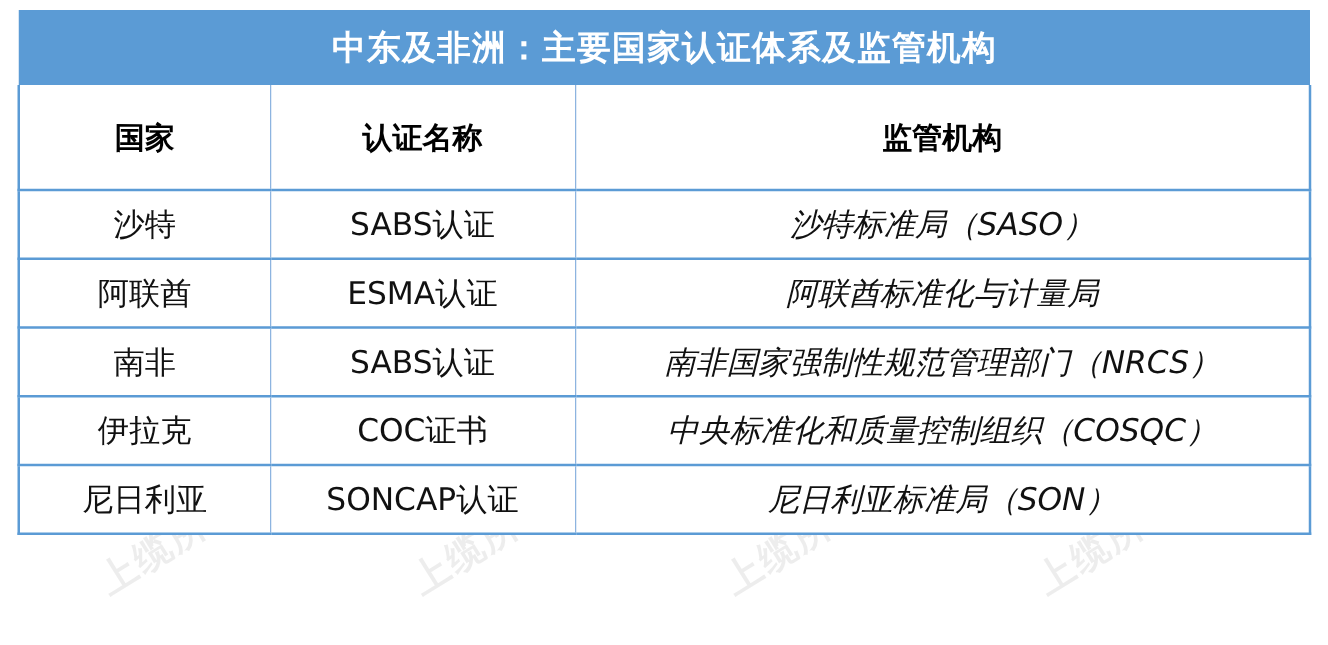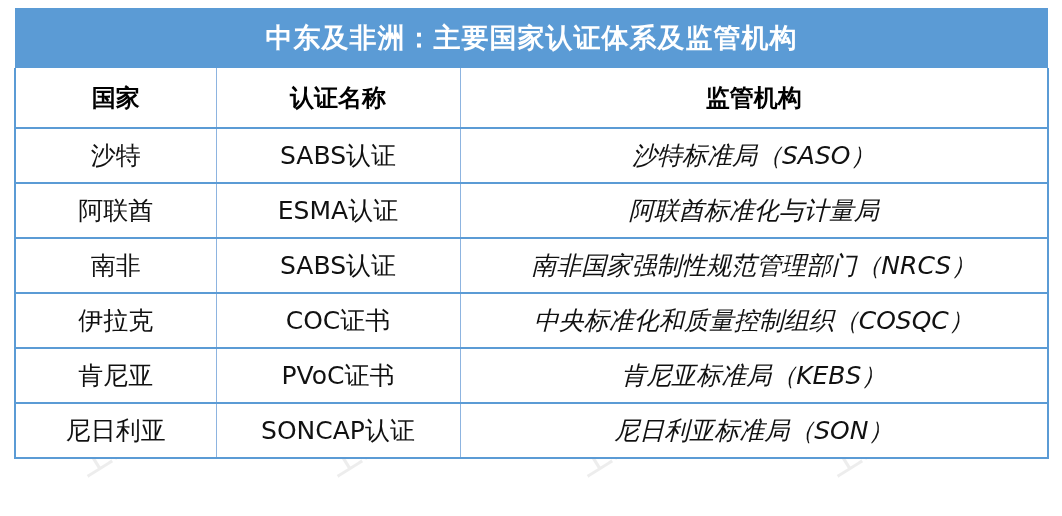--- a/index.html
+++ b/index.html
@@ -70,21 +70,21 @@
     height: 51px;
     text-align: center;
     vertical-align: middle;
     font-size: 24px;
     font-weight: 700;
     color: #000000;
     background: #ffffff;
     border-left: 2px solid #5b9bd5;
     border-right: 2px solid #5b9bd5;
     border-bottom: 2px solid #5b9bd5;
-    padding: 4px;
+    padding: 16px;
   }
   tr.header-row td.col-mid {
     border-left: 1px solid #8db4e0;
     border-right: 1px solid #8db4e0;
   }
   tr.header-row td.col-first { border-right: none; }
   tr.header-row td.col-last  { border-left: none; }
 
   tr.data-row td {
     height: 53px;
@@ -157,24 +157,19 @@
           <td class="col-first">南非</td>
           <td class="col-mid">SABS认证</td>
           <td class="col-last">南非国家强制性规范管理部门（NRCS）</td>
         </tr>
         <tr class="data-row">
           <td class="col-first">伊拉克</td>
           <td class="col-mid">COC证书</td>
           <td class="col-last">中央标准化和质量控制组织（COSQC）</td>
         </tr>
         <tr class="data-row">
-          <td class="col-first">肯尼亚</td>
-          <td class="col-mid">PVoC证书</td>
-          <td class="col-last">肯尼亚标准局（KEBS）</td>
-        </tr>
-        <tr class="data-row">
           <td class="col-first">尼日利亚</td>
           <td class="col-mid">SONCAP认证</td>
           <td class="col-last">尼日利亚标准局（SON）</td>
         </tr>
       </tbody>
   </table>
 </div>
 
 </body></html>

